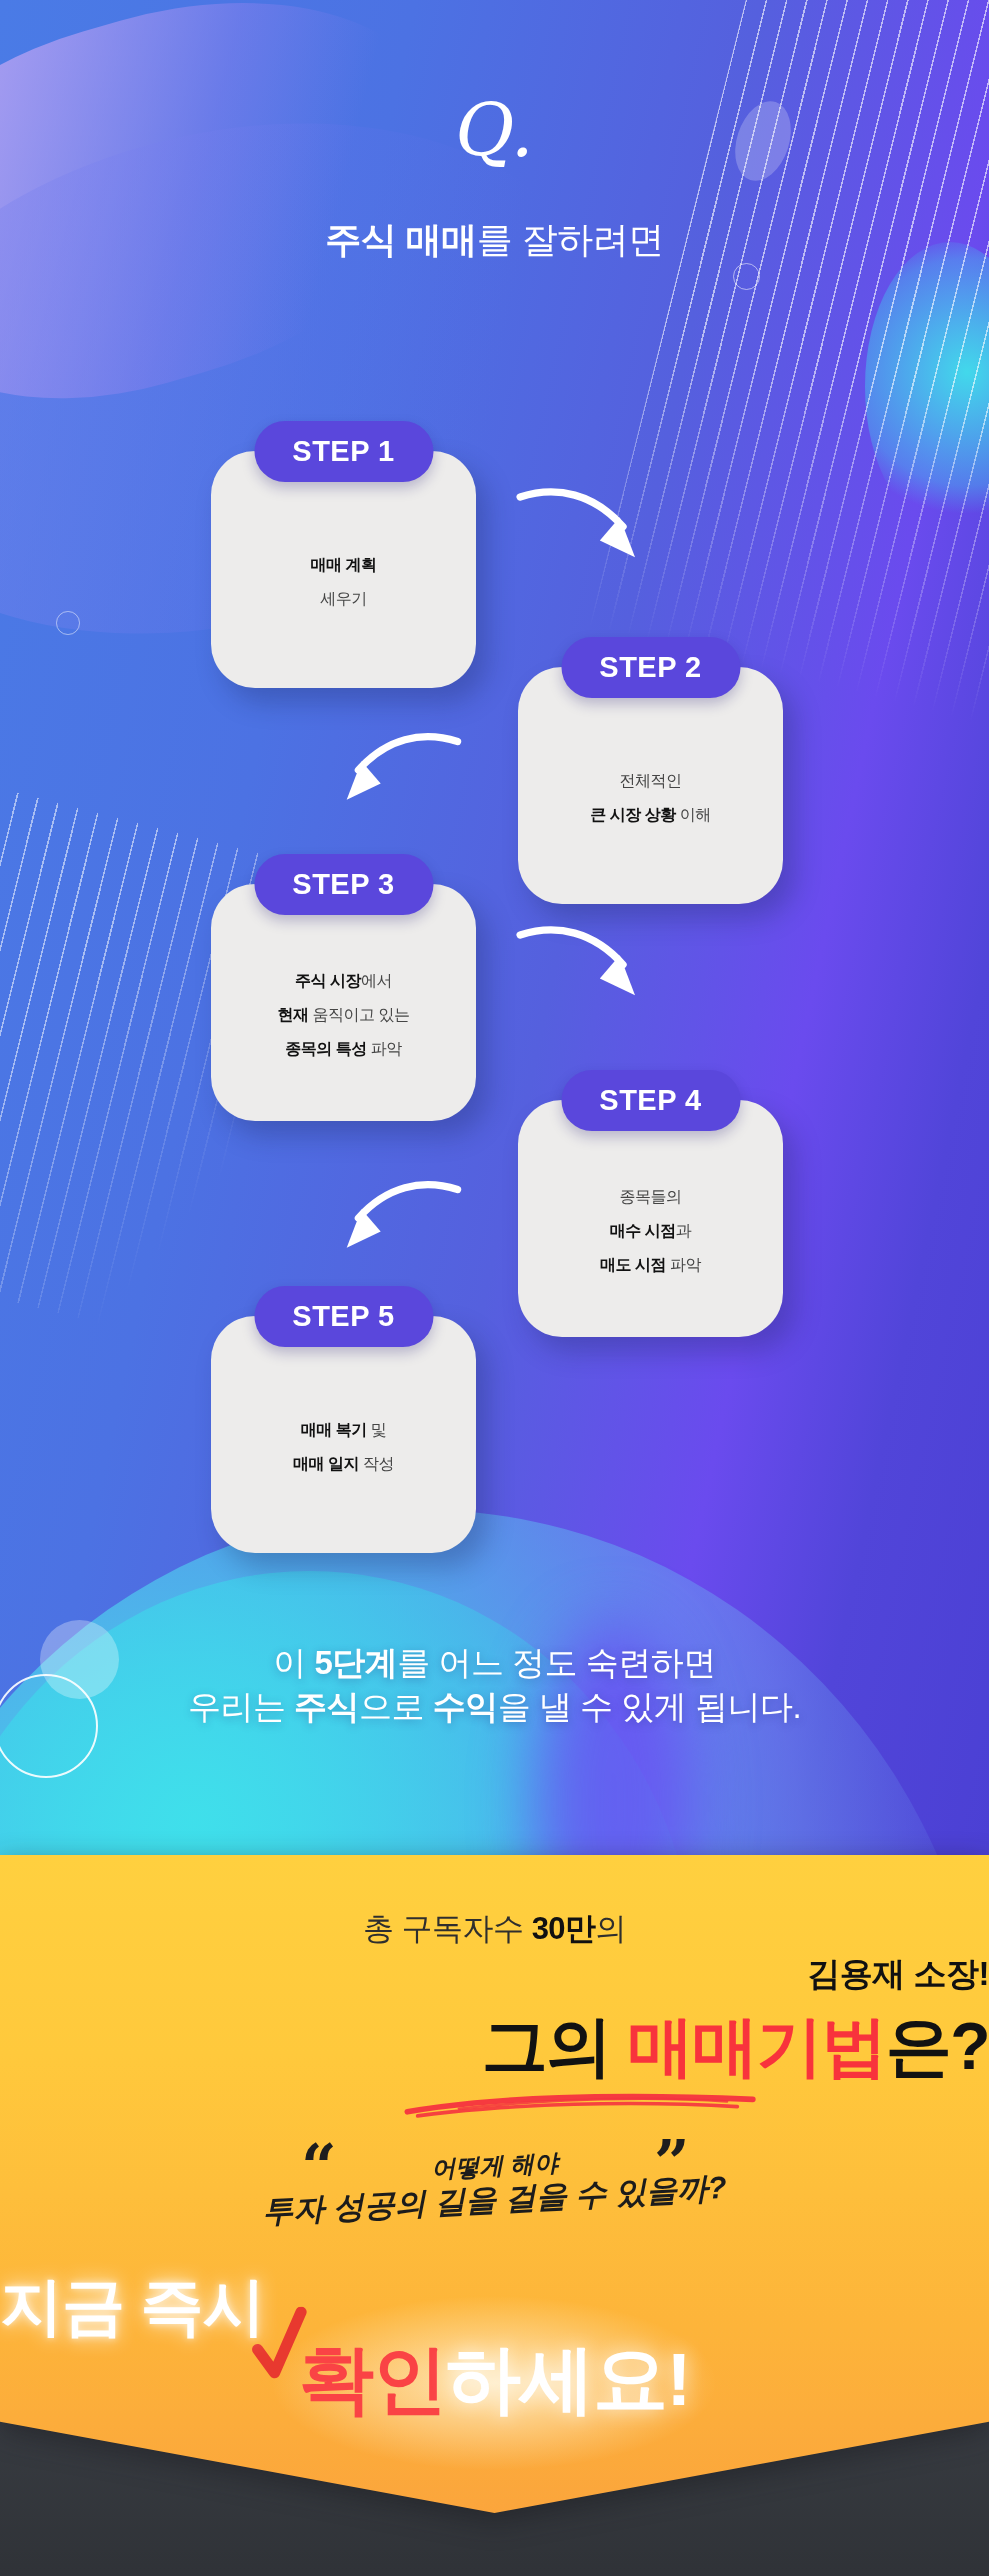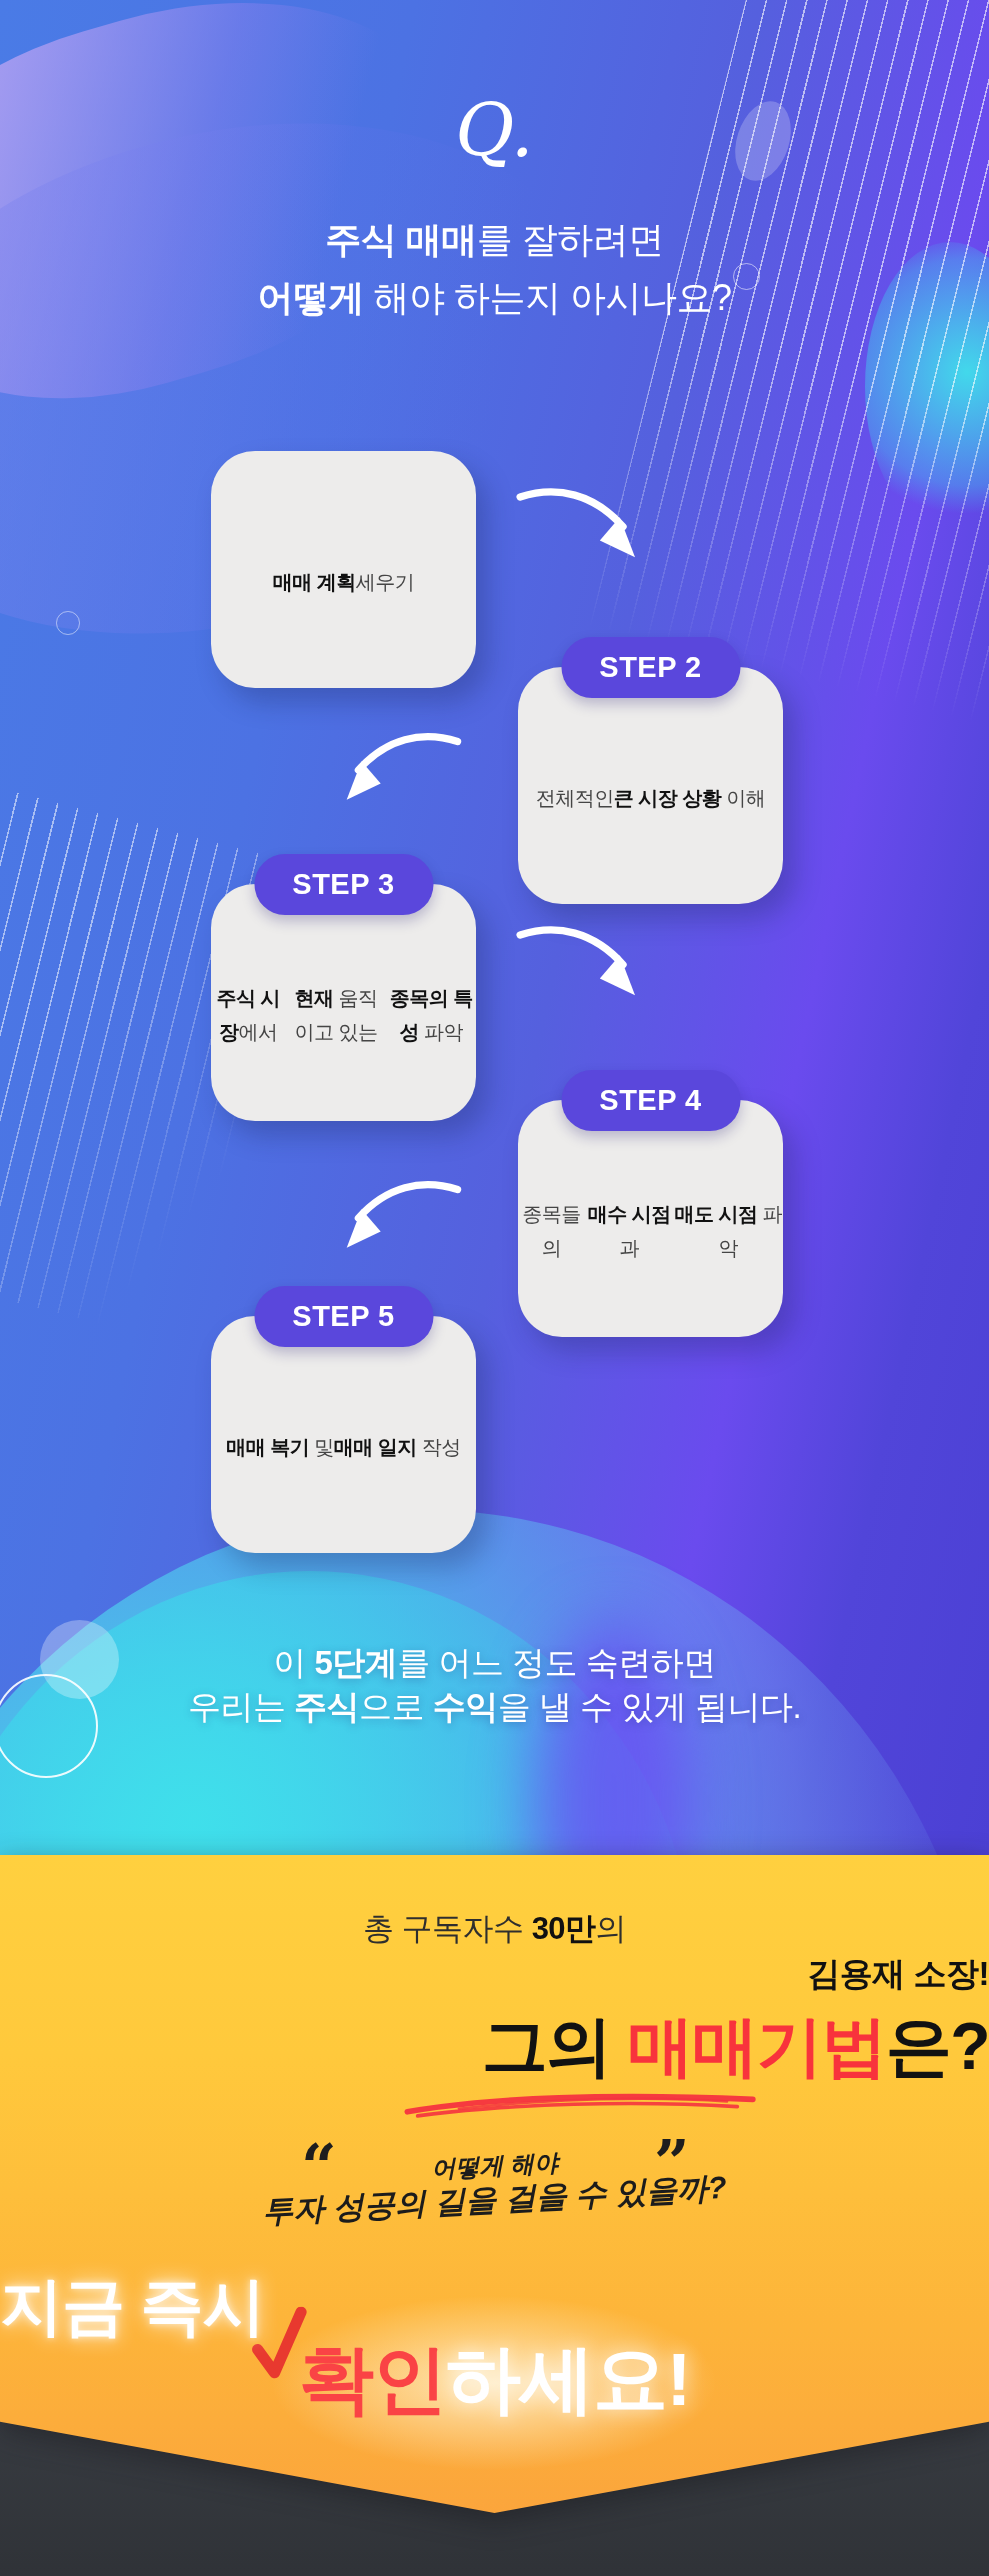--- a/index.html
+++ b/index.html
@@ -47,22 +47,22 @@
   .intro b,.outro b{font-weight:800;}
 
   
   .card{position:absolute;width:265px;height:237px;background:#EDECEB;border-radius:44px;
     box-shadow:11.3px 14.4px 26px rgba(25,35,90,.28);}
   .badge{position:absolute;left:50%;top:-30px;transform:translateX(-50%);width:179px;height:61px;
     background:#5A47DC;border-radius:31px;display:flex;align-items:center;justify-content:center;
     color:#fff;font-weight:800;font-size:29px;letter-spacing:0.5px;
     box-shadow:0 6.2px 12.4px rgba(30,25,110,.25);}
   .card-text{position:absolute;left:0;right:0;top:0;bottom:0;padding-top:25px;
-    display:flex;flex-direction:row;justify-content:center;align-items:center;
-    font-size:20px;line-height:34px;color:#454545;text-align:center;letter-spacing:-0.5px;}
+    display:flex;flex-direction:column;justify-content:center;align-items:center;
+    font-size:16px;line-height:34px;color:#454545;text-align:center;letter-spacing:-0.5px;}
   .card-text b{font-weight:800;color:#111;}
   .card-s1{left:211px;top:451px;}
   .card-s2{left:518px;top:667px;}
   .card-s3{left:211px;top:884px;}
   .card-s4{left:518px;top:1100px;}
   .card-s5{left:211px;top:1316px;}
 
   .arrow{position:absolute;}
   .arr-a1{left:513px;top:484px;width:144px;height:88px;}
   .arr-b1{left:324px;top:729px;width:142px;height:85px;}
@@ -127,24 +127,24 @@
     <div class="deco ellipse-white"></div>
     <div class="deco ring ring-tr"></div>
     <div class="deco ring ring-ml"></div>
     <div class="deco circ-bl"></div>
     <div class="deco ring ring-bl"></div>
 
     <div class="qmark">Q.</div>
 
     <div class="intro">
       <div><b>주식 매매</b><span>를 잘하려면</span></div>
-      <div><b>어떻게</b><span> 해야 하는지 아시나요?</span></div>
     </div>
 
     <div class="card card-s1">
+      <div class="badge">STEP 1</div>
       <div class="card-text">
         <div><b>매매 계획</b><span></span></div>
         <div><b></b><span>세우기</span></div>
       </div>
     </div>
 
     <svg class="arrow arr-a1" viewBox="0 0 300 190">
       <path d="M10 28 C 90 2, 170 22, 232 92" stroke="#fff" stroke-width="16" fill="none" stroke-linecap="round"></path>
       <path d="M258 158 L182 122 L225 72 Z" fill="#fff"></path>
     </svg>

